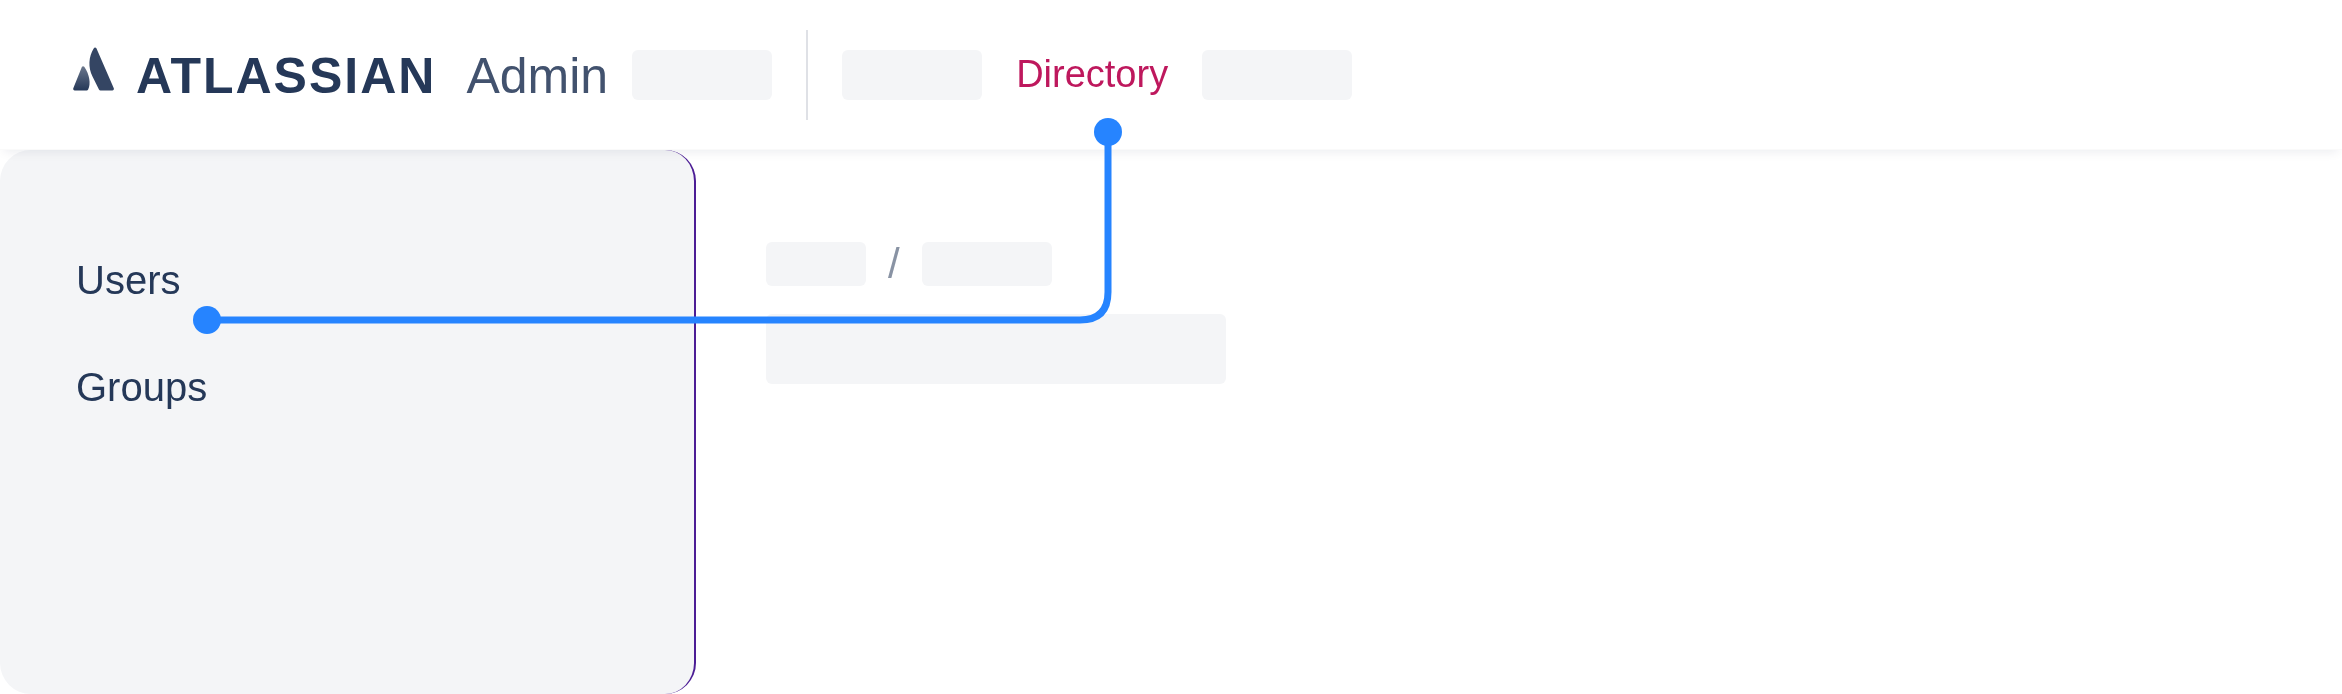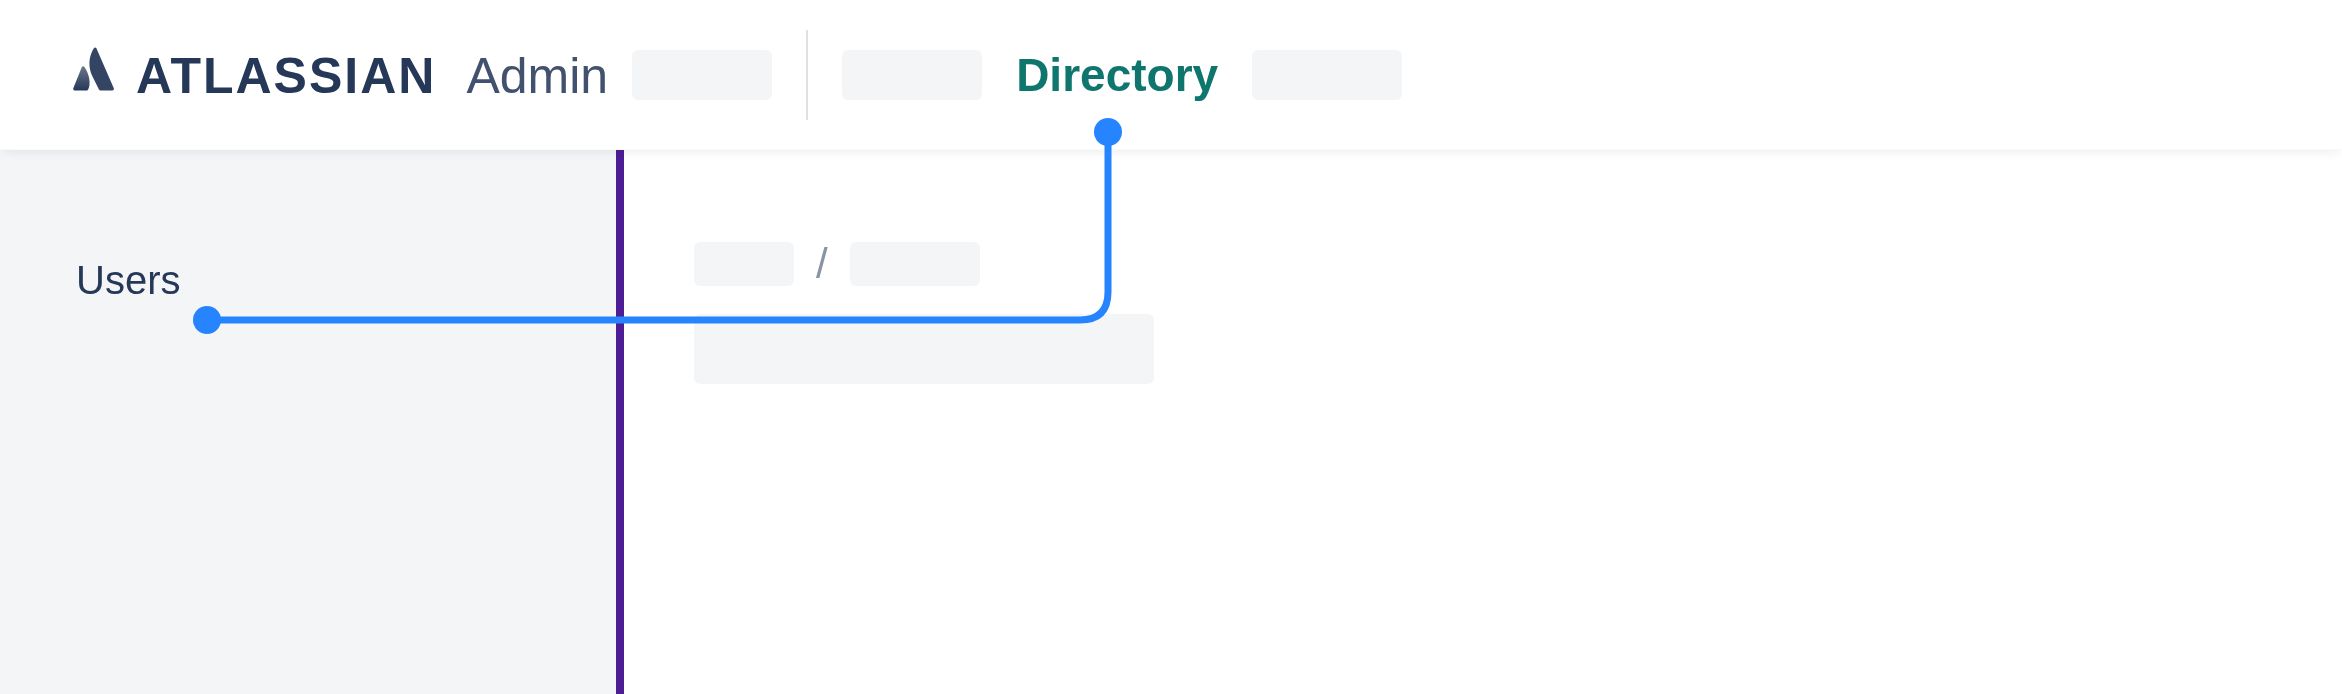--- a/index.html
+++ b/index.html
@@ -56,41 +56,41 @@
     .nav-placeholder.wide { width: 150px; }
 
     .nav-sep {
       width: 2px;
       height: 90px;
       background: #DFE1E6;
       margin: 0 10px;
     }
 
     .nav-link {
-      font-size: 46px;
-      color: #0f766e;
+      font-size: 38px;
+      color: #be185d;
       padding: 6px 10px;
-      font-weight: bold;
     }
 
     
     .page-body {
       display: flex;
       height: calc(100% - 150px);
       width: 100%;
       position: relative;
     }
 
     .sidebar {
-      width: 624px;
+      width: 696px;
       background: #F4F5F7;
-      border-right: 8px solid #4c1d95;
+      border-right: 2px solid #4c1d95;
       padding-top: 90px;
       padding-left: 70px;
       padding-right: 60px;
+      border-radius: 31px;
     }
     .sidebar-item {
       font-size: 40px;
       color: #253858;
       padding: 18px 6px;
       margin-bottom: 26px;
       cursor: pointer;
     }
 
     .main {
@@ -156,20 +156,21 @@
   <div class="nav-sep"></div>
   <div class="nav-placeholder"></div>
   <div class="nav-link">Directory</div>
   <div class="nav-placeholder wide"></div>
 </header>
 
 <div class="page-body">
 
   <aside class="sidebar">
     <div class="sidebar-item">Users</div>
+    <div class="sidebar-item">Groups</div>
   </aside>
 
   <main class="main">
     <div class="crumbs">
       <div class="crumb-ph"></div>
       <span class="crumb-slash">/</span>
       <div class="crumb-ph wider"></div>
     </div>
     <div class="title-ph"></div>
   </main>

